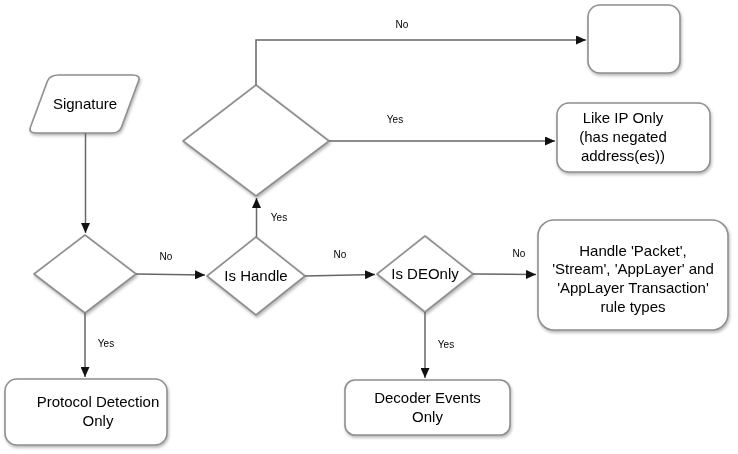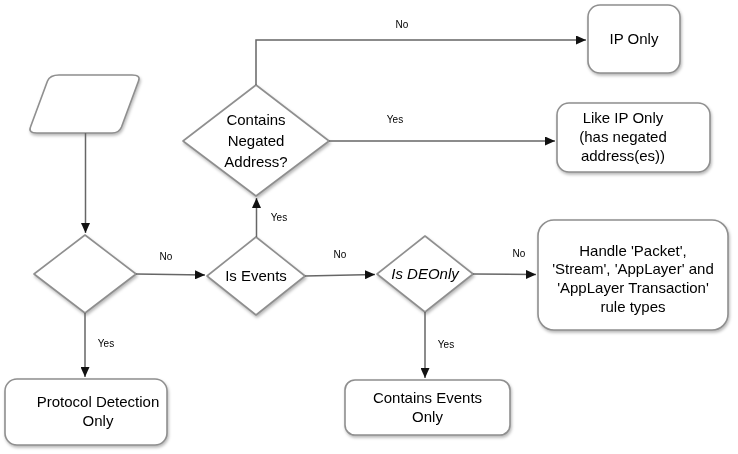--- a/index.html
+++ b/index.html
@@ -88,45 +88,42 @@
       <path class="edge" d="M 85 313 L 85 377" marker-end="url(#arw)"></path>
       <path class="edge" d="M 256.5 237 L 256.5 198" marker-end="url(#arw)"></path>
       <path class="edge" d="M 305 276 L 375 274.5" marker-end="url(#arw)"></path>
       <path class="edge" d="M 473 274 L 536 274.5" marker-end="url(#arw)"></path>
       <path class="edge" d="M 425 312 L 425 378" marker-end="url(#arw)"></path>
       <path class="edge" d="M 256 85 L 256 40 L 586 40" marker-end="url(#arw)"></path>
       <path class="edge" d="M 329 141 L 555 141" marker-end="url(#arw)"></path>
     </g>
   </svg>
 
+  <div class="node-label" style="left:34px; top:75px; width:102px; height:58px;">Signature</div>
 
 
-  <div class="node-label" style="left:207px; top:237px; width:98px; height:78px;">Is Events</div>
+  <div class="node-label" style="left:207px; top:237px; width:98px; height:78px;">Is Handle</div>
 
-  <div class="node-label" style="left:377px; top:236px; width:96px; height:76px;font-style:italic;">Is DEOnly</div>
+  <div class="node-label" style="left:377px; top:236px; width:96px; height:76px;">Is DEOnly</div>
 
-  <div class="node-label wide-lines" style="left:183px; top:85px; width:146px; height:111px;">Contains
-Negated
-Address?</div>
 
-  <div class="node-label" style="left:588px; top:5px; width:92px; height:68px;">IP Only</div>
 
   <div class="node-label" style="left:557px; top:103px; width:132px; height:69px;">Like IP Only
 (has negated
 address(es))</div>
 
   <div class="node-label" style="left:538px; top:220px; width:190px; height:118px;">Handle 'Packet',
 'Stream', 'AppLayer' and
 'AppLayer Transaction'
 rule types</div>
 
   <div class="node-label" style="left:5px; top:379px; width:186px; height:66px;">Protocol Detection
 Only</div>
 
-  <div class="node-label" style="left:345px; top:380px; width:165px; height:55px;">Contains Events
+  <div class="node-label" style="left:345px; top:380px; width:165px; height:55px;">Decoder Events
 Only</div>
 
   <div class="edge-label" style="left:166px; top:257px;">No</div>
 
   <div class="edge-label" style="left:106px; top:344px;">Yes</div>
 
   <div class="edge-label" style="left:279px; top:218px;">Yes</div>
 
   <div class="edge-label" style="left:340px; top:255px;">No</div>
 

